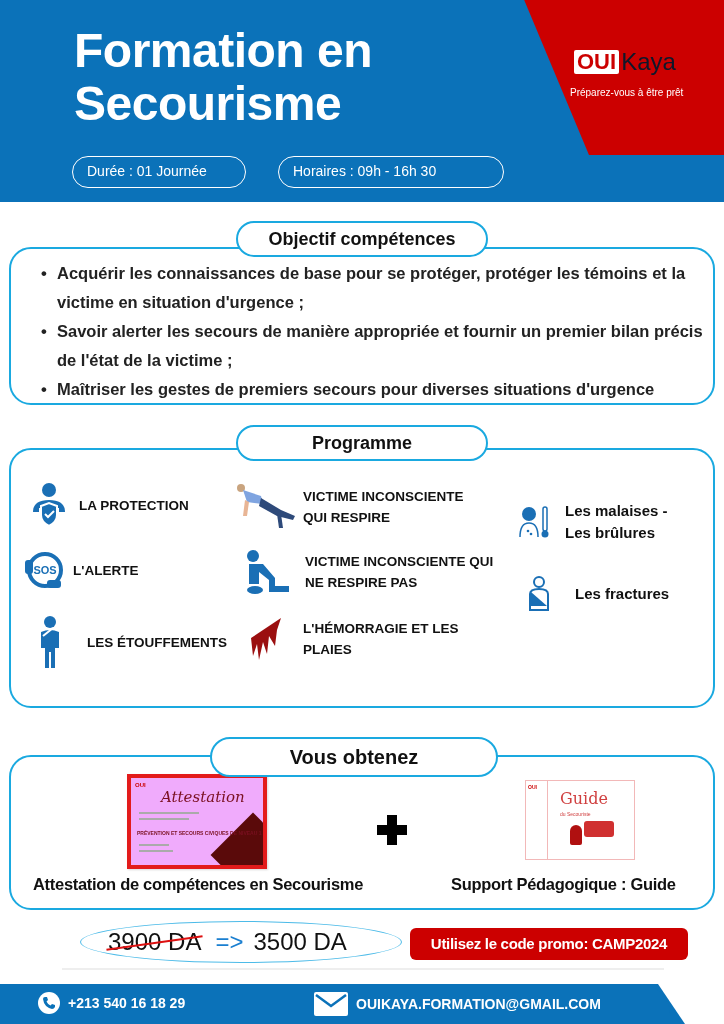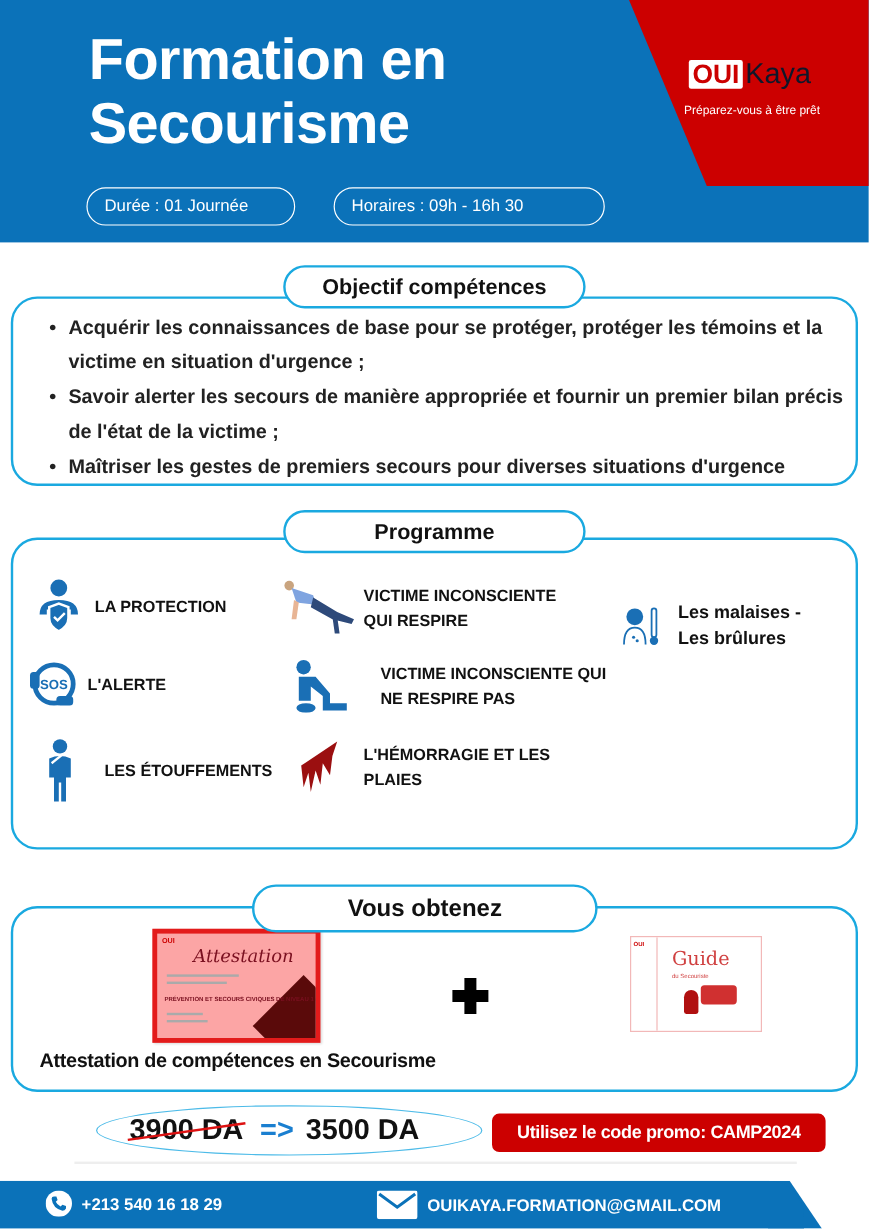--- a/index.html
+++ b/index.html
@@ -31,21 +31,21 @@
 
   .programme { top: 448px; height: 260px; }
   .programme-title { left: 236px; top: 425px; width: 252px; }
   .prog-item { position: absolute; display: flex; align-items: center; }
   .prog-label { font-family: "Liberation Sans", sans-serif; font-weight: 700; font-size: 13.5px; line-height: 21px; color: #111; }
   .prog-label.mixed { font-size: 15px; line-height: 22px; }
   .icon { display: inline-block; flex: none; }
 
   .obtenez { top: 755px; height: 155px; }
   .obtenez-title { left: 210px; top: 722px; width: 288px; height: 40px; font-size: 20px; line-height: 36px; border-radius: 20px; margin-top: 15px; }
-  .cert-img { position: absolute; left: 116px; top: 17px; width: 140px; height: 95px; background: #fca5a5; border: 4px solid #e31b1b; box-shadow: 1px 1px 2px rgba(0,0,0,0.15); overflow: hidden; }
+  .cert-img { position: absolute; left: 116px; top: 17px; width: 140px; height: 95px; background: #f0abfc; border: 4px solid #e31b1b; box-shadow: 1px 1px 2px rgba(0,0,0,0.15); overflow: hidden; }
   .cert-img .corner { position: absolute; right: -20px; bottom: -20px; width: 60px; height: 60px; background: #5a0a0a; transform: rotate(45deg); }
   .cert-logo { position: absolute; left: 4px; top: 4px; font-size: 6px; font-weight: 700; color: #cc0000; font-family: "Liberation Sans", sans-serif; }
   .cert-heading { position: absolute; left: 30px; top: 10px; font-family: "DejaVu Serif", serif; font-style: italic; font-size: 15px; color: #7a1020; }
   .cert-line { position: absolute; left: 8px; height: 2px; background: #aaa; }
   .cert-bold { position: absolute; left: 6px; top: 52px; font-size: 5px; font-weight: 700; color: #7a1020; font-family: "Liberation Sans", sans-serif; white-space: nowrap; }
   .plus { position: absolute; left: 366px; top: 58px; width: 30px; height: 30px; }
   .plus::before, .plus::after { content: ""; position: absolute; background: #000; }
   .plus::before { left: 10px; top: 0; width: 10px; height: 30px; }
   .plus::after { left: 0; top: 10px; width: 30px; height: 10px; }
   .guide-img { position: absolute; left: 514px; top: 23px; width: 110px; height: 80px; background: #fff; border: 1px solid #f2b8b8; overflow: hidden; }
@@ -54,21 +54,21 @@
   .guide-sub { position: absolute; left: 34px; top: 30px; font-size: 5px; color: #d04040; font-family: "Liberation Sans", sans-serif; }
   .guide-logo { position: absolute; left: 2px; top: 3px; font-size: 5px; font-weight: 700; color: #cc0000; font-family: "Liberation Sans", sans-serif; }
   .guide-amb { position: absolute; left: 58px; top: 40px; width: 30px; height: 16px; background: #d03030; border-radius: 3px; }
   .guide-person { position: absolute; left: 44px; top: 44px; width: 12px; height: 20px; background: #b01010; border-radius: 6px 6px 2px 2px; }
   .obt-label { position: absolute; top: 118px; font-family: "Liberation Sans", sans-serif; font-weight: 700; font-size: 16.5px; color: #111; letter-spacing: -0.3px; }
   .obt-label-cert { left: 22px; }
   .obt-label-guide { left: 440px; }
 
   
   .price-oval { position: absolute; left: 80px; top: 921px; width: 322px; height: 42px; border: 1.5px solid #4dbbe8; border-radius: 50%; }
-  .price-row { position: absolute; left: 108px; top: 924px; display: flex; align-items: center; font-family: "Liberation Sans", sans-serif; font-weight: 700; font-size: 24px; line-height: 36px; color: #111; }
+  .price-row { position: absolute; left: 108px; top: 924px; display: flex; align-items: center; font-family: "Liberation Sans", sans-serif; font-weight: 400; font-size: 24px; line-height: 36px; color: #111; }
   .old-price { position: relative; }
   .old-price::after { content: ""; position: absolute; left: -2px; right: -2px; top: 18px; height: 2px; background: #d11; transform: rotate(-8deg); }
   .arrow { color: #1a7fd0; margin: 0 10px 0 14px; }
   .promo { position: absolute; left: 410px; top: 928px; width: 278px; height: 32px; background: #cc0000; color: #fff; border-radius: 6px; font-family: "Liberation Sans", sans-serif; font-weight: 700; font-size: 15px; line-height: 32px; text-align: center; letter-spacing: -0.3px; }
   .divider { position: absolute; left: 62px; top: 968px; width: 602px; height: 2px; background: #eee; }
 
   
   .footer { position: absolute; left: 0; top: 984px; width: 670px; height: 40px; background: #0b72b9; border-top-right-radius: 30px;
     clip-path: polygon(0 0, 100% 0, 100% 100%, 0 100%); }
   .footer-slant { position: absolute; left: 640px; top: 984px; width: 45px; height: 40px; background: #0b72b9; clip-path: polygon(0 0, 40% 0, 100% 100%, 0 100%); border-top-right-radius: 20px; }
@@ -142,39 +142,47 @@
       <path d="M44 32 L46 46 L50 46 L48 32 Z" fill="#2e4a7a"></path>
     </svg>
     <span class="prog-label" style="margin-left: 4px; width: 180px;">VICTIME INCONSCIENTE QUI RESPIRE</span>
   </div>
   <div class="prog-item" style="left:234px; top:100px;">
     <svg class="icon" width="48" height="44" viewBox="0 0 48 44">
       <circle cx="8" cy="6" r="6" fill="#1a6fb5"></circle>
       <path d="M4 14 L18 14 L30 28 L30 36 L44 36 L44 42 L24 42 L24 30 L14 22 L14 34 L4 34 Z" fill="#1a6fb5"></path>
       <ellipse cx="10" cy="40" rx="8" ry="4" fill="#1a6fb5"></ellipse>
     </svg>
-    <span class="prog-label" style="margin-left: 24px; width: 210px;">VICTIME INCONSCIENTE QUI NE RESPIRE PAS</span>
+    <span class="prog-label" style="margin-left: 12px; width: 210px;">VICTIME INCONSCIENTE QUI NE RESPIRE PAS</span>
   </div>
   <div class="prog-item" style="left:236px; top:166px;">
     <svg class="icon" width="36" height="46" viewBox="0 0 36 46">
       <path d="M34 2 L4 22 L6 40 L10 28 L12 44 L16 26 L20 38 L22 20 L28 30 L30 14 Z" fill="#9b0f10"></path>
     </svg>
     <span class="prog-label" style="margin-left: 20px; width: 170px;">L'HÉMORRAGIE ET LES PLAIES</span>
   </div>
 
   <div class="prog-item" style="left:508px; top:50px;align-items:center;">
     <svg class="icon" width="30" height="34" viewBox="0 0 30 34">
       <circle cx="10" cy="9" r="7" fill="#1a6fb5"></circle>
       <path d="M1 32 Q1 18 10 18 Q19 18 19 32" fill="none" stroke="#1a6fb5" stroke-width="1.5"></path>
       <circle cx="9" cy="26" r="1.3" fill="#1a6fb5"></circle>
         <circle cx="12" cy="29" r="1.3" fill="#1a6fb5"></circle>
       <rect x="24" y="2" width="4" height="24" rx="2" fill="none" stroke="#1a6fb5" stroke-width="1.5"></rect>
       <circle cx="26" cy="29" r="3.5" fill="#1a6fb5"></circle>
     </svg>
     <span class="prog-label mixed" style="margin-left: 16px; width: 120px;">Les malaises - Les brûlures</span>
+  </div>
+  <div class="prog-item" style="left:516px; top:126px;">
+    <svg class="icon" width="24" height="36" viewBox="0 0 24 36">
+      <circle cx="12" cy="6" r="5" fill="none" stroke="#1a6fb5" stroke-width="2"></circle>
+      <path d="M3 34 L3 18 Q3 13 12 13 Q21 13 21 18 L21 34 Z" fill="none" stroke="#1a6fb5" stroke-width="2"></path>
+      <path d="M4 16 L20 30 L4 30 Z" fill="#1a6fb5"></path>
+    </svg>
+    <span class="prog-label mixed" style="margin-left:24px;">Les fractures</span>
   </div>
 </div>
 <div class="section-title programme-title">Programme</div>
 
 <div class="section obtenez">
   <div class="cert-img">
     <div class="corner"></div>
     <div class="cert-logo">OUI</div>
     <div class="cert-heading">Attestation</div>
     <div class="cert-line" style="top:34px; width:60px;"></div>
@@ -186,20 +194,21 @@
   <div class="plus"></div>
   <div class="guide-img">
     <div class="guide-side"></div>
     <div class="guide-logo">OUI</div>
     <div class="guide-heading">Guide</div>
     <div class="guide-sub">du Secouriste</div>
     <div class="guide-amb"></div>
     <div class="guide-person"></div>
   </div>
   <div class="obt-label obt-label-cert">Attestation de compétences en Secourisme</div>
+  <div class="obt-label obt-label-guide">Support Pédagogique : Guide</div>
 </div>
 <div class="section-title obtenez-title">Vous obtenez</div>
 
 <div class="price-oval"></div>
 <div class="price-row">
   <span class="old-price">3900 DA</span>
   <span class="arrow">=&gt;</span>
   <span>3500 DA</span>
 </div>
 <div class="promo">Utilisez le code promo: CAMP2024</div>

